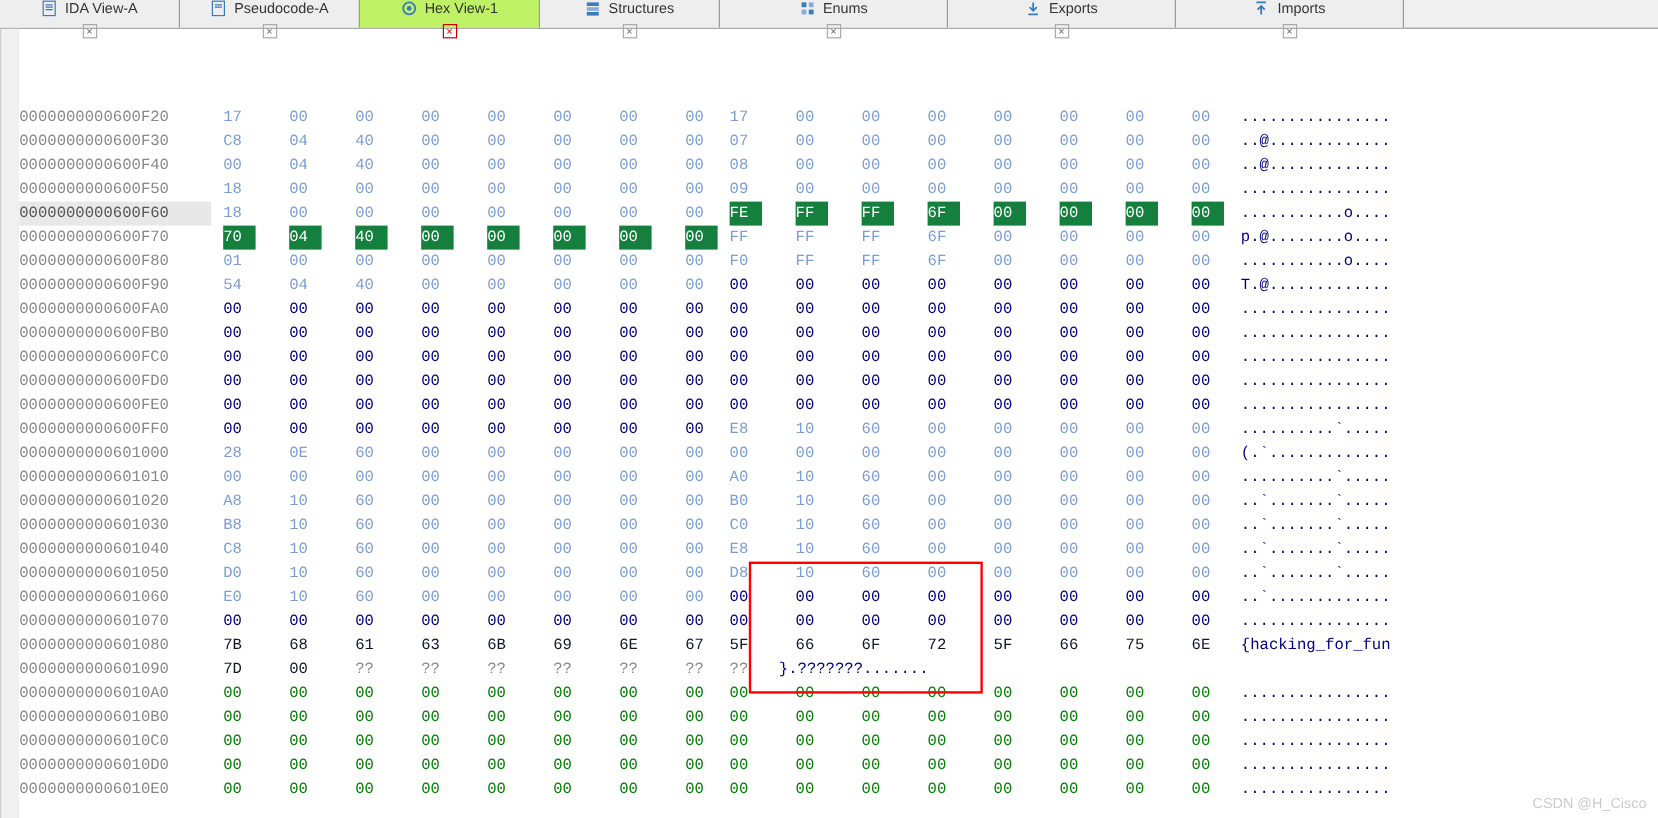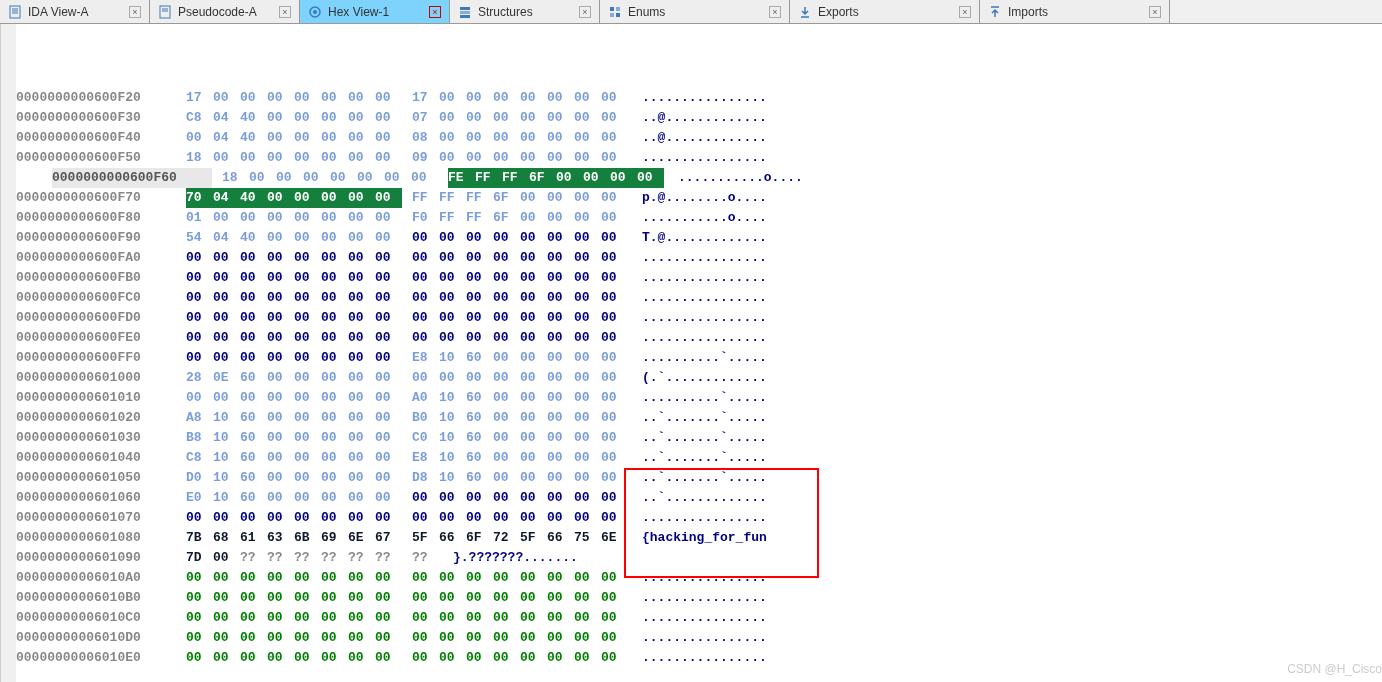--- a/index.html
+++ b/index.html
@@ -24,23 +24,24 @@
   align-items: center;
   padding: 0 8px;
   border-right: 1px solid #999;
   background: #eeeeee;
   font-family: "Microsoft YaHei", sans-serif;
   font-size: 12px;
   color: #333;
   gap: 6px;
   min-width: 150px;
   justify-content: space-between;
+  flex-direction: column;
 }
 .tab.active {
-  background: #7dd3fc;
+  background: #bef264;
 }
 .tab-left { display: flex; align-items: center; gap: 6px; }
 .tab-icon {
   width: 14px;
   height: 14px;
   display: inline-flex;
   align-items: center;
   justify-content: center;
 }
 .tab-close {
@@ -65,44 +66,43 @@
   background: #f0f0f0;
   border-left: 1px solid #ccc;
 }
 .hex-content {
   flex: 1;
   padding: 4px 0;
   line-height: 20px;
   white-space: pre;
   color: #000;
   position: relative;
-  font-weight: bold;
 }
 .row { display: flex; }
 .addr { color: #888; width: 160px; }
-.addr.hl { background: #e8e8e8; color: #555; margin-left: 36px; }
-.hex-cols { display: flex; }
+.addr.hl { background: #e8e8e8; color: #555; }
+.hex-cols { display: flex; gap: 28px; }
 .hexpair { width: 27px; text-align: left; }
 .gap { width: 10px; }
 .ascii { padding-left: 14px; color: #000080; }
 .c-blue { color: #0f172a; }
 .c-lblue { color: #7b9ed8; }
 .c-navy { color: #000080; }
 .c-green { color: #008000; }
 .c-gray { color: #888; }
 .sel { background: #15803d; color: #ffffff; }
 .redbox {
   position: absolute;
   border: 2px solid #ff0000;
   pointer-events: none;
 }
 .watermark {
   position: absolute;
   bottom: 6px;
-  right: 0;
+  right: 10px;
   color: #ccc;
   font-family: sans-serif;
   font-size: 12px;
 }
 </style>
 </head>
 <body>
 
 <div class="tabs">
   <div class="tab">

